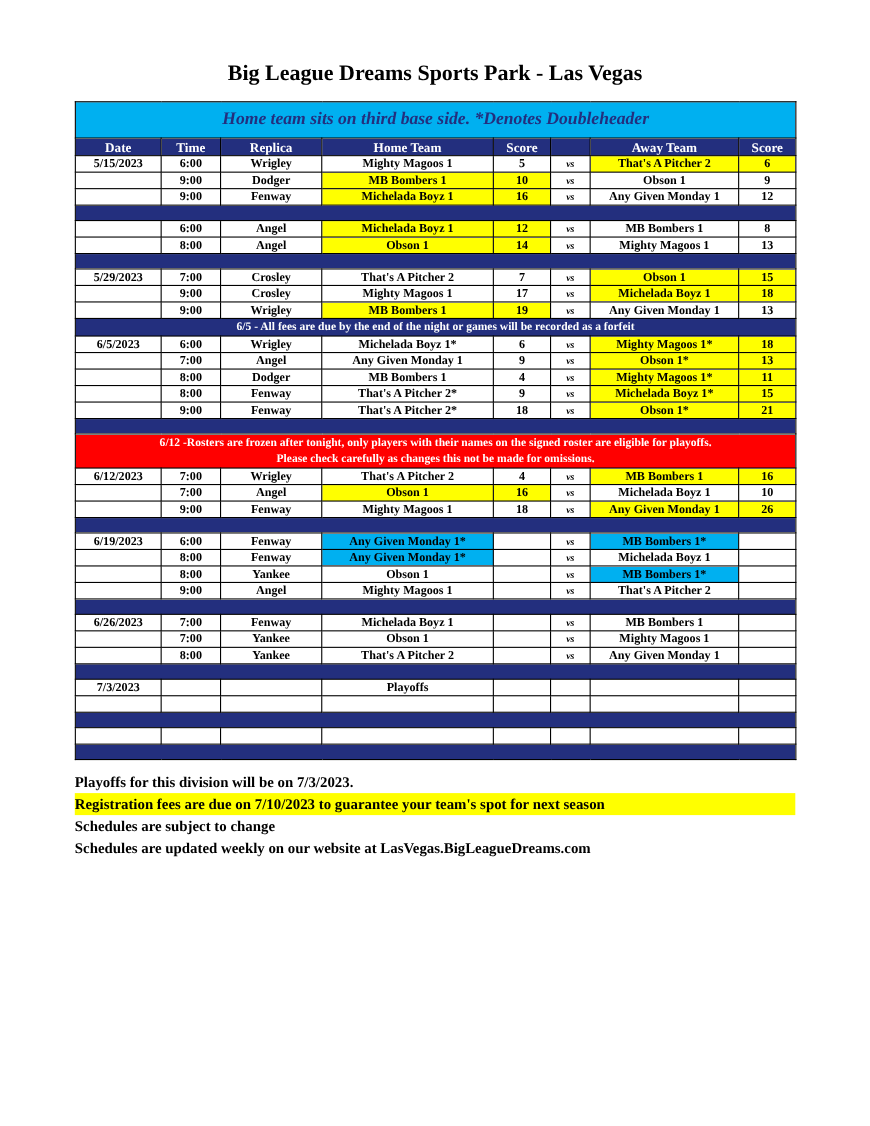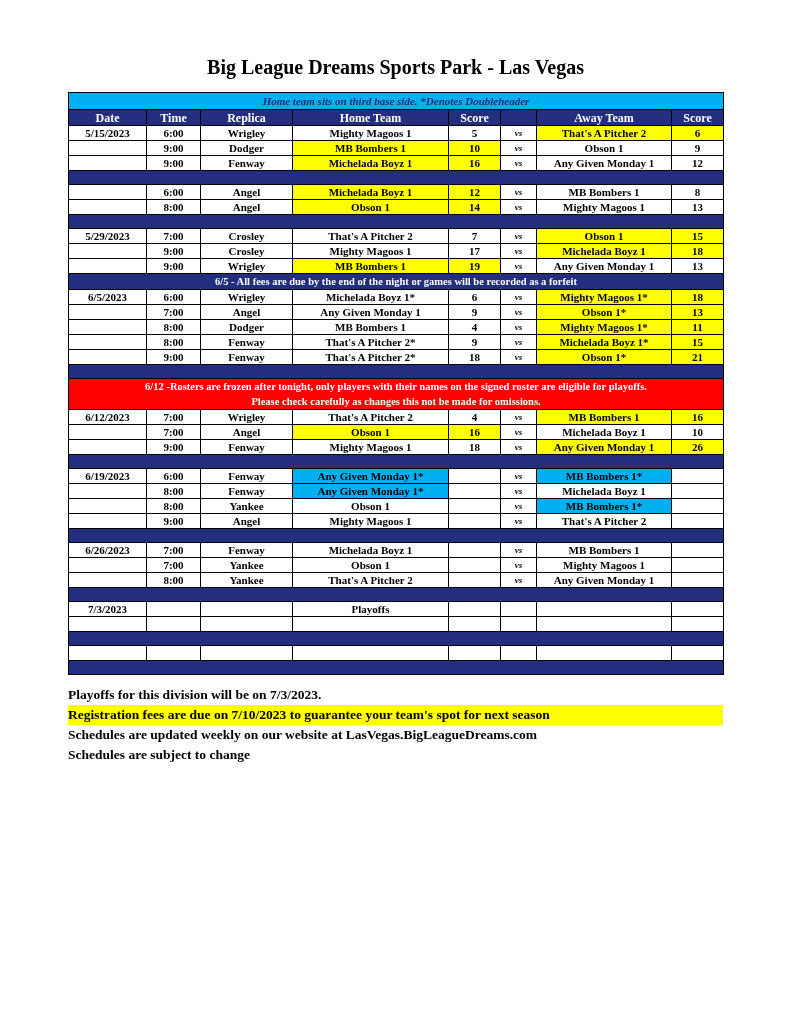--- a/index.html
+++ b/index.html
@@ -28,22 +28,22 @@
     padding: 0 2px;
     height: 15px;
     line-height: 14px;
     white-space: nowrap;
     overflow: hidden;
   }
   tr.banner-row td {
     background: var(--cyan);
     color: var(--navy);
     font-style: italic;
-    font-size: 11px;
-    height: 17px;
+    font-size: 16px;
+    height: 33px;
   }
   tr.head-row th {
     background: var(--navy);
     color: #fff;
     font-size: 12px;
     height: 16px;
   }
   tr.sep-row td { background: var(--navy); height: 14px; }
   tr.notice-row td { color: #ffffff; font-size: 10.5px; }
   tr.notice-row.navy td { background: var(--navy); }
@@ -384,16 +384,16 @@
         </tr>
         <tr class="sep-row">
           <td colspan="8"></td>
         </tr>
       </tbody>
   </table>
 
   <div class="footer">
       <div class="fline">Playoffs for this division will be on 7/3/2023.</div>
       <div class="fline hl">Registration fees are due on 7/10/2023 to guarantee your team's spot for next season</div>
+      <div class="fline">Schedules are subject to change</div>
       <div class="fline">Schedules are updated weekly on our website at LasVegas.BigLeagueDreams.com</div>
-      <div class="fline">Schedules are subject to change</div>
     </div>
 </div>
 
 </body></html>

